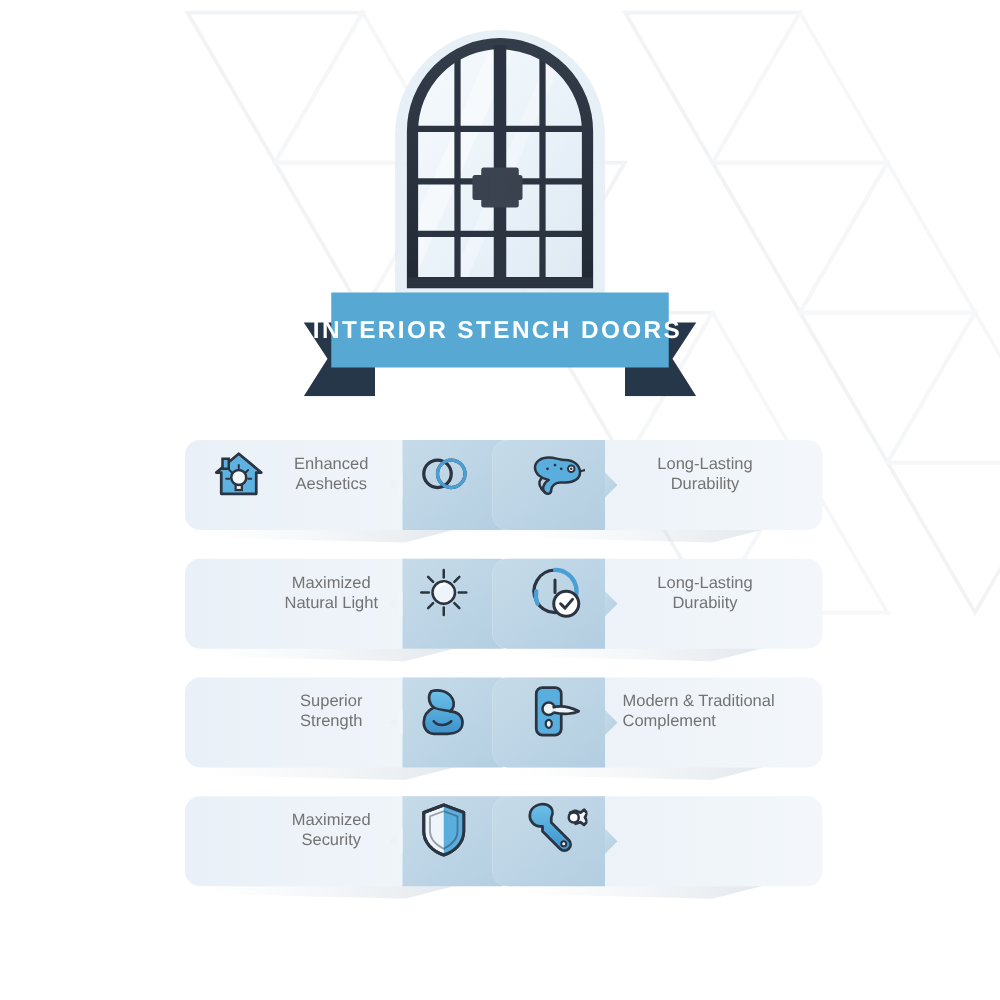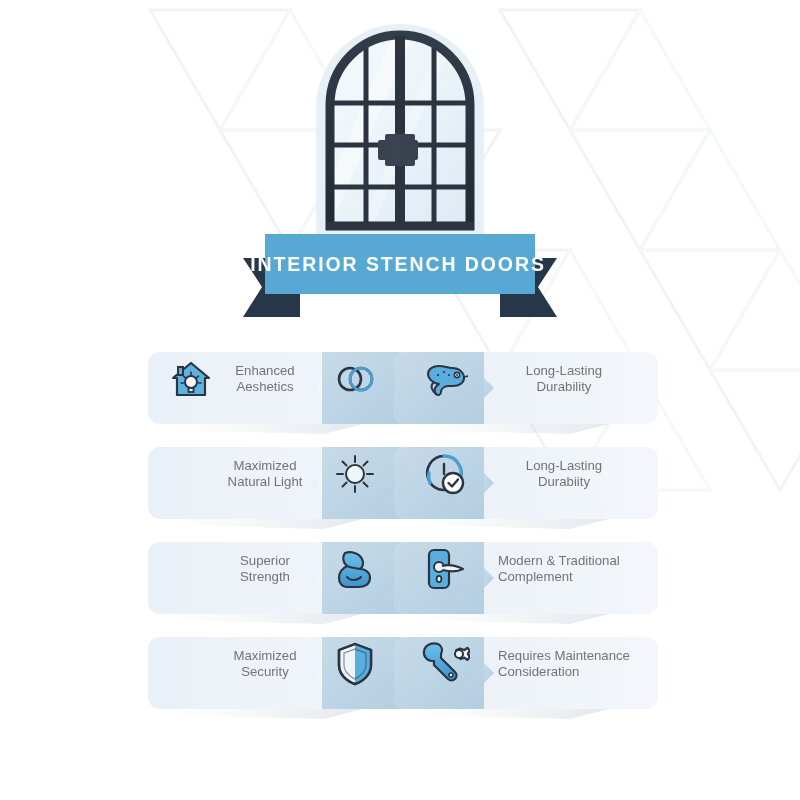--- a/index.html
+++ b/index.html
@@ -336,18 +336,16 @@
         <path d="M92 44 L102 54 L92 64 Z" fill="url(#panelGrad)"></path>
       </svg>
       <div class="card-icon">
         <svg width="50" height="48" viewBox="0 0 50 48">
           <path d="M18 4 C12 2 5 5 4 11 C3 16 7 21 12 21 L14 21 L14 25 L28 39 C30 41 33 41 35 39 C37 37 37 34 35 32 L21 18 L21 14 C23 10 22 6 18 4 Z" fill="url(#blueIcon)" stroke="#2b3440" stroke-width="2.2" stroke-linejoin="round"></path>
           <circle cx="31" cy="35" r="2" fill="#eef5fa" stroke="#2b3440" stroke-width="1.6"></circle>
           <path d="M36 8 l3.4 1.2 2.6 -2 2.2 2.4 -1.6 3 1.6 3 -2.2 2.4 -2.6 -2 -3.4 1.2 -1 -3.2 -3 -1.4 0 -3.2 3 -1.4 Z" fill="#eef5fa" stroke="#2b3440" stroke-width="2" stroke-linejoin="round" transform="translate(-2,2) scale(1.12) translate(2,-2)"></path>
           <circle cx="39" cy="14" r="4" fill="#ffffff" stroke="#2b3440" stroke-width="2"></circle>
         </svg>
       </div>
-      <div class="card-label left">Requires Maintenance
-Consideration</div>
     </div>
 
   </div>
 </div>
 
 </body></html>

